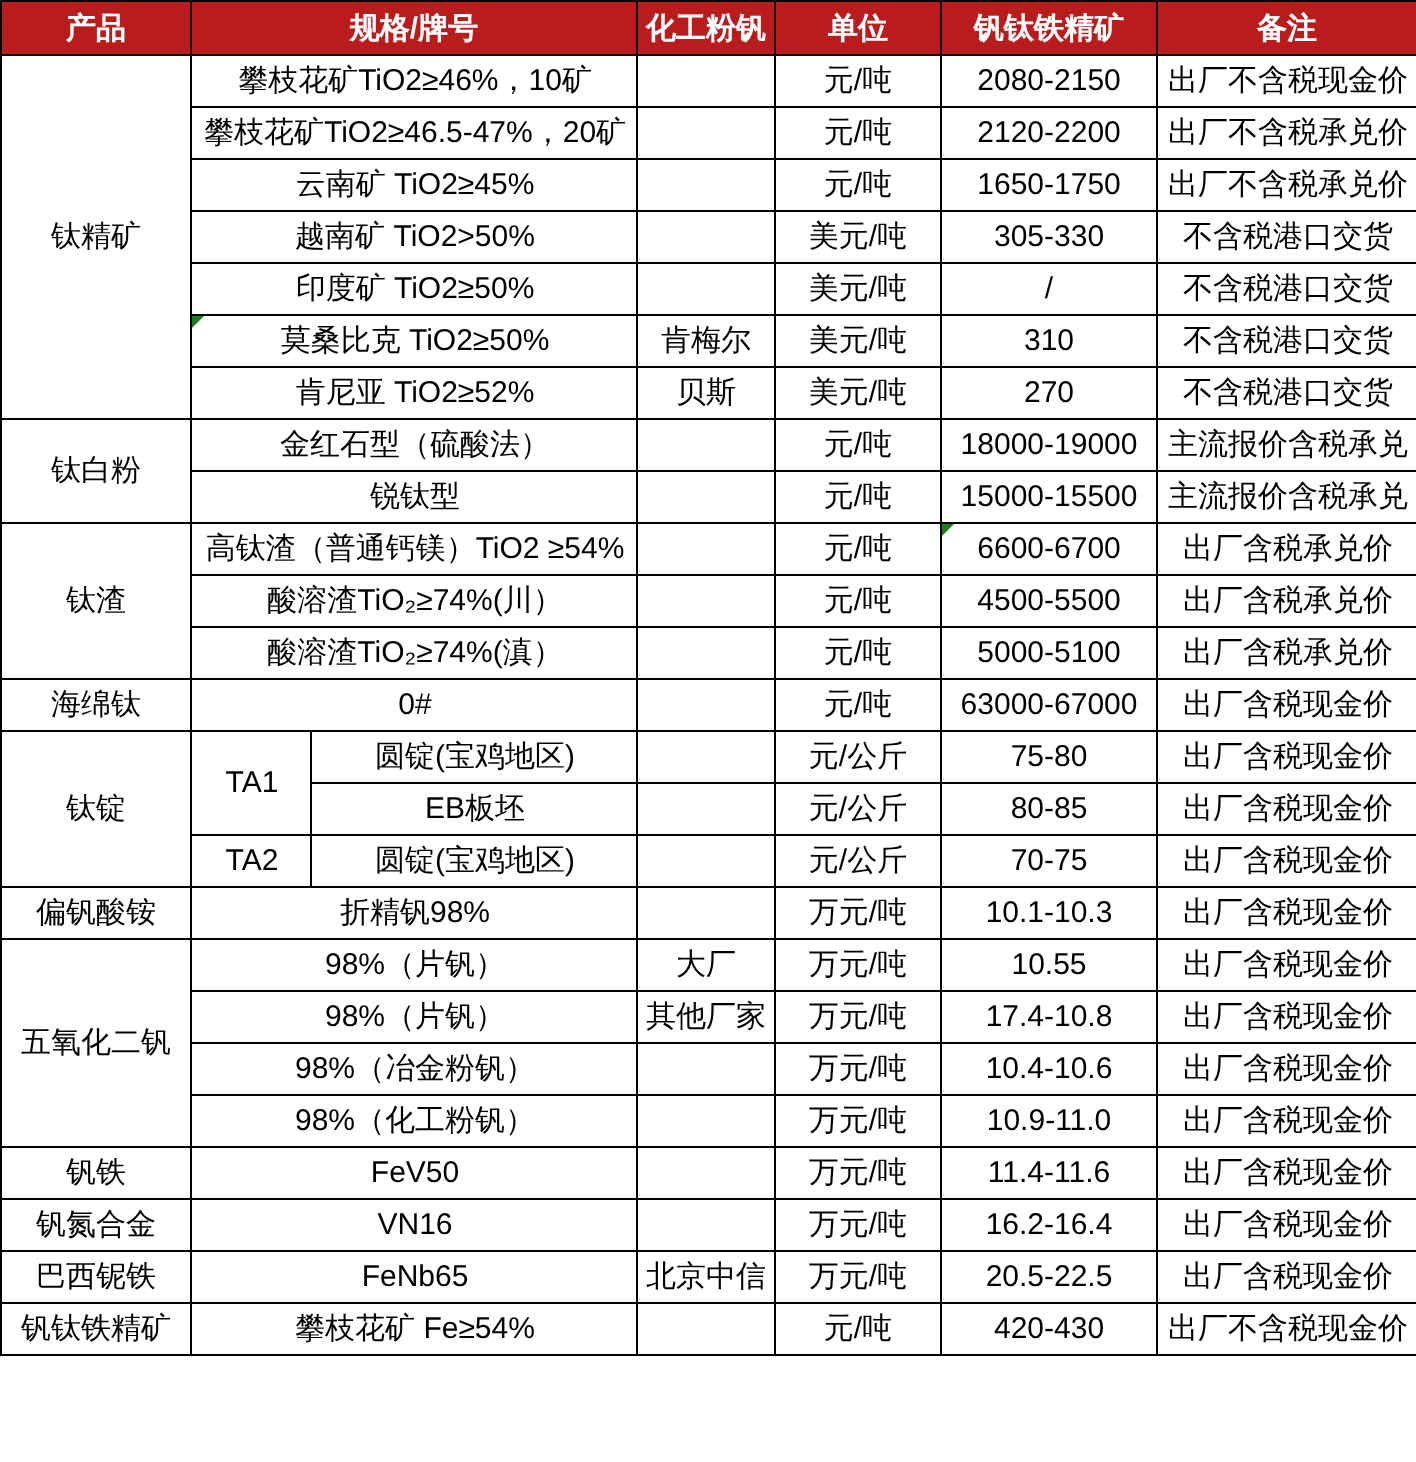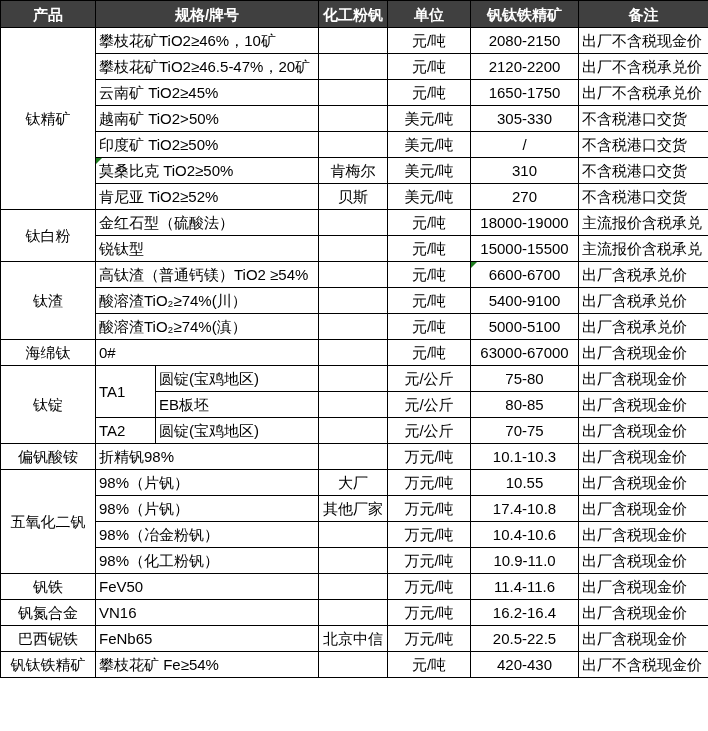--- a/index.html
+++ b/index.html
@@ -19,28 +19,28 @@
     white-space:nowrap;
     height:25px;
     padding:0 2px;
     position:relative;
     font-size:15px;
     line-height:25px;
     vertical-align:middle;
   }
   thead th{
     height:26px;
-    background:#404040;
+    background:#b91c1c;
     color:#ffffff;
     font-weight:bold;
     text-align:center;
     font-size:15px;
   }
   td.c{text-align:center;}
-  td.l{text-align:left;padding-left:3px;}
+  td.l{text-align:center;padding-left:3px;}
   .flag{
     position:absolute;left:0;top:0;width:0;height:0;
     border-top:6px solid #1e7d1e;
     border-right:6px solid transparent;
     display:block;
   }
 </style>
 </head>
 <body>
 
@@ -135,21 +135,21 @@
         <td colspan="2" class="l">高钛渣（普通钙镁）TiO2 ≥54%</td>
         <td class="c"></td>
         <td class="c">元/吨</td>
         <td class="c"><span class="flag"></span>6600-6700</td>
         <td class="l">出厂含税承兑价</td>
       </tr>
       <tr>
         <td colspan="2" class="l">酸溶渣TiO₂≥74%(川）</td>
         <td class="c"></td>
         <td class="c">元/吨</td>
-        <td class="c">5400-9100</td>
+        <td class="c">4500-5500</td>
         <td class="l">出厂含税承兑价</td>
       </tr>
       <tr>
         <td colspan="2" class="l">酸溶渣TiO₂≥74%(滇）</td>
         <td class="c"></td>
         <td class="c">元/吨</td>
         <td class="c">5000-5100</td>
         <td class="l">出厂含税承兑价</td>
       </tr>
       <tr>

